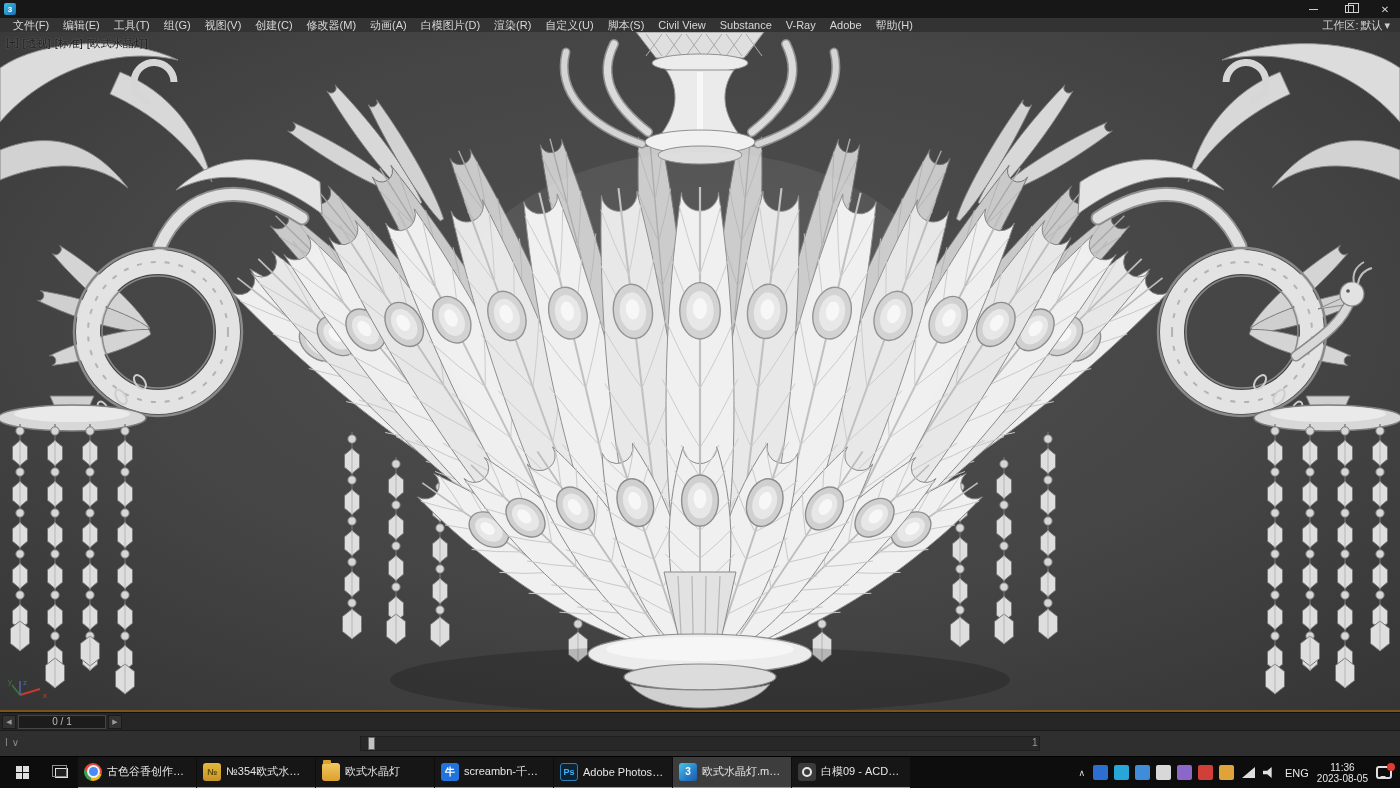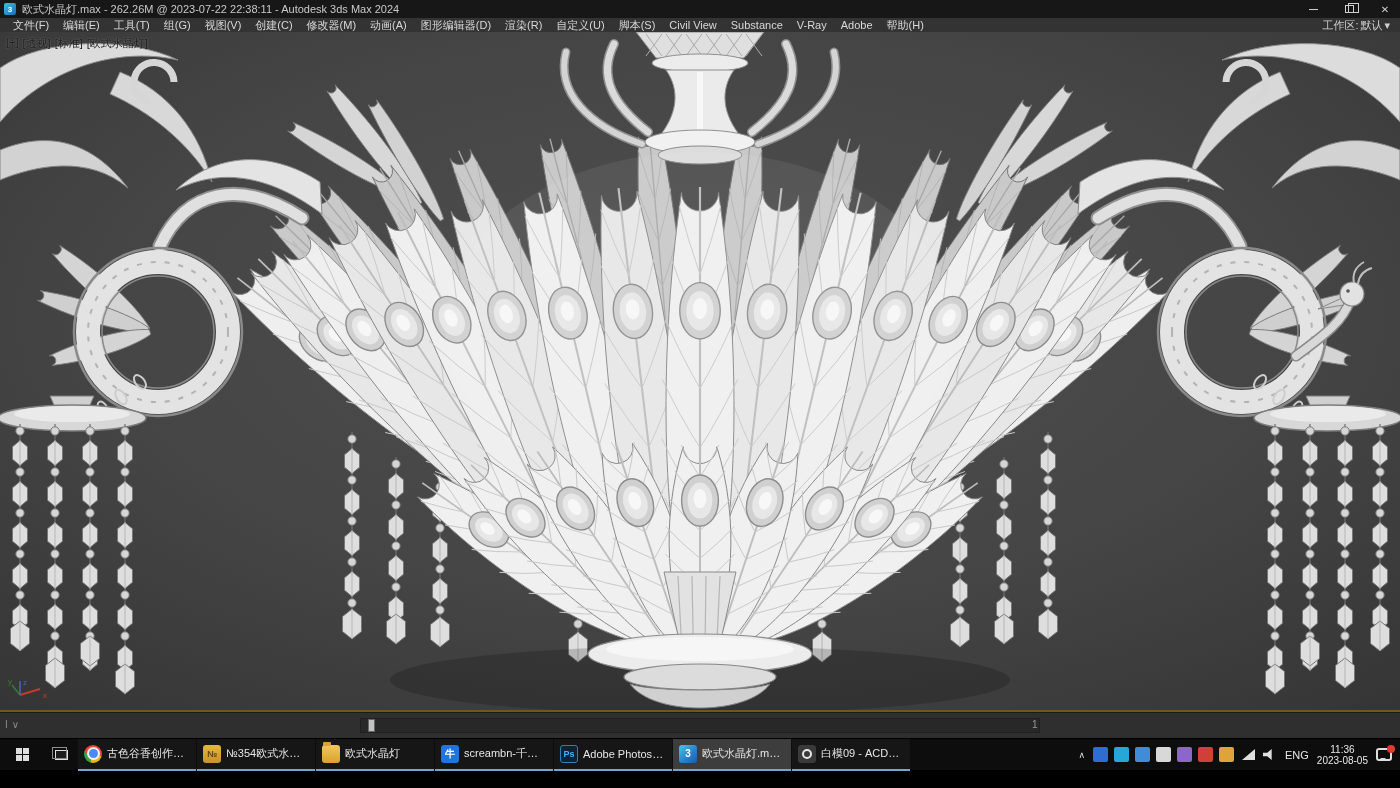--- a/index.html
+++ b/index.html
@@ -83,42 +83,41 @@
   .msg::before{content:"";position:absolute;bottom:-5px;left:2px;border:3px solid transparent;border-top-color:#dfdfdf}
   .badge{position:absolute;right:-5px;top:-5px;width:8px;height:8px;border-radius:50%;background:#e03b30}
 </style>
 </head>
 <body>
 
 <div class="app">
 
   <div class="titlebar">
     <span class="app-icon">3</span>
-    <span class="title">欧式水晶灯.max - 262.26M @ 2023-07-22 22:38:11 - Autodesk 3ds Max 2024</span>
     <span class="tb-spacer"></span>
     <span class="tb-btn">
         <i class="ic-min"></i>
       </span>
     <span class="tb-btn">
         <i class="ic-restore"></i>
       </span>
     <span class="tb-btn">✕</span>
   </div>
 
   <div class="menubar">
     <span style="display:flex">
         <span class="menu-item">文件(F)</span>
         <span class="menu-item">编辑(E)</span>
         <span class="menu-item">工具(T)</span>
         <span class="menu-item">组(G)</span>
         <span class="menu-item">视图(V)</span>
         <span class="menu-item">创建(C)</span>
         <span class="menu-item">修改器(M)</span>
         <span class="menu-item">动画(A)</span>
-        <span class="menu-item">图形编辑器(D)</span>
+        <span class="menu-item">白模图片(D)</span>
         <span class="menu-item">渲染(R)</span>
         <span class="menu-item">自定义(U)</span>
         <span class="menu-item">脚本(S)</span>
         <span class="menu-item">Civil View</span>
         <span class="menu-item">Substance</span>
         <span class="menu-item">V-Ray</span>
         <span class="menu-item">Adobe</span>
         <span class="menu-item">帮助(H)</span>
       </span>
     <span class="mright">
@@ -1182,20 +1181,25 @@
       <line x1="12" y1="19" x2="4" y2="9" stroke="#3a7a3a" stroke-width="1.5"></line>
       <line x1="12" y1="19" x2="12" y2="5" stroke="#4a6ab0" stroke-width="1.5"></line>
       <text x="35" y="22" font-size="8" fill="#c63a2e">x</text>
       <text x="0" y="8" font-size="8" fill="#3a7a3a">y</text>
       <text x="15" y="9" font-size="8" fill="#4a6ab0">z</text>
     </svg>
   </div>
 
   <div class="range-line"></div>
 
+  <div class="timeline">
+    <span class="tl-arrow">◀</span>
+    <span class="tl-frame">0 / 1</span>
+    <span class="tl-arrow">▶</span>
+  </div>
 
   <div class="trackbar">
     <span class="tb-tools">
       <span>I</span>
       <span>∨</span>
     </span>
     <span class="tb-groove"></span>
     <span class="tb-handle"></span>
     <span class="tb-end">1</span>
   </div>

